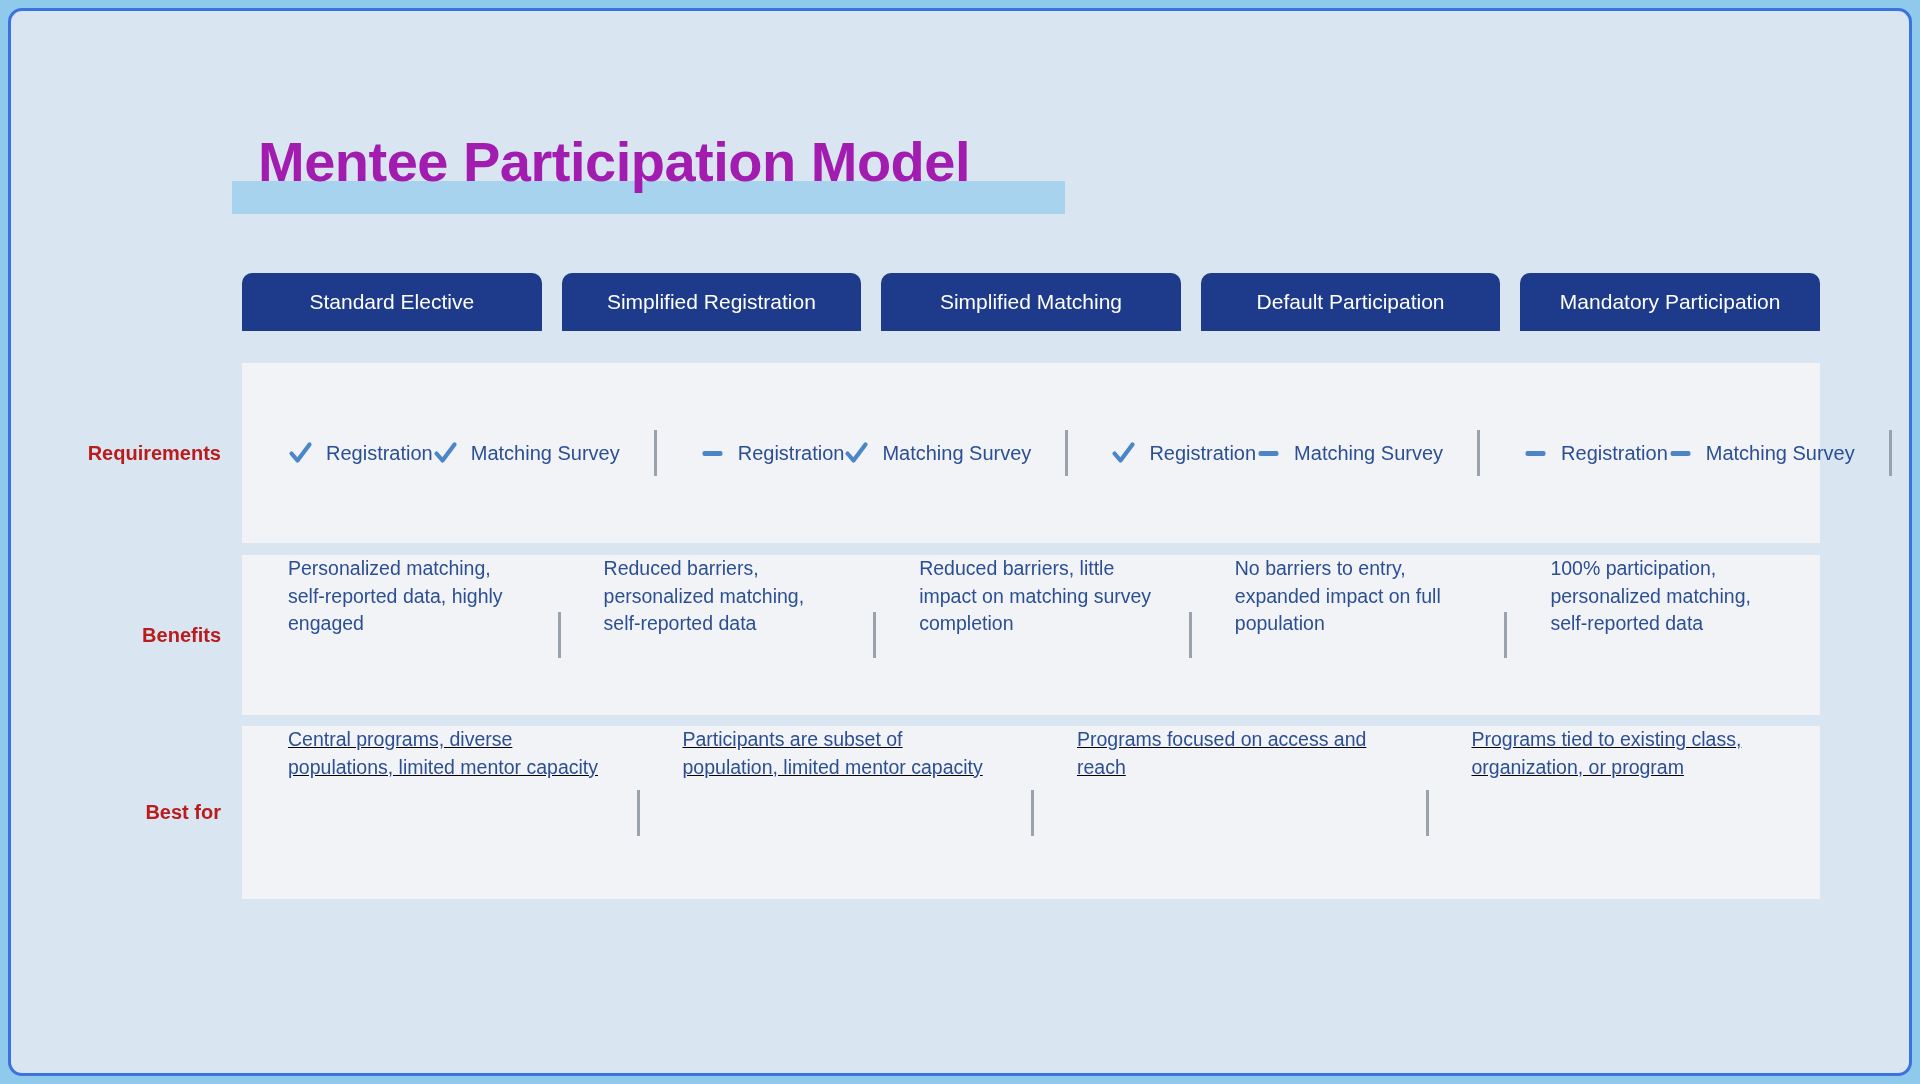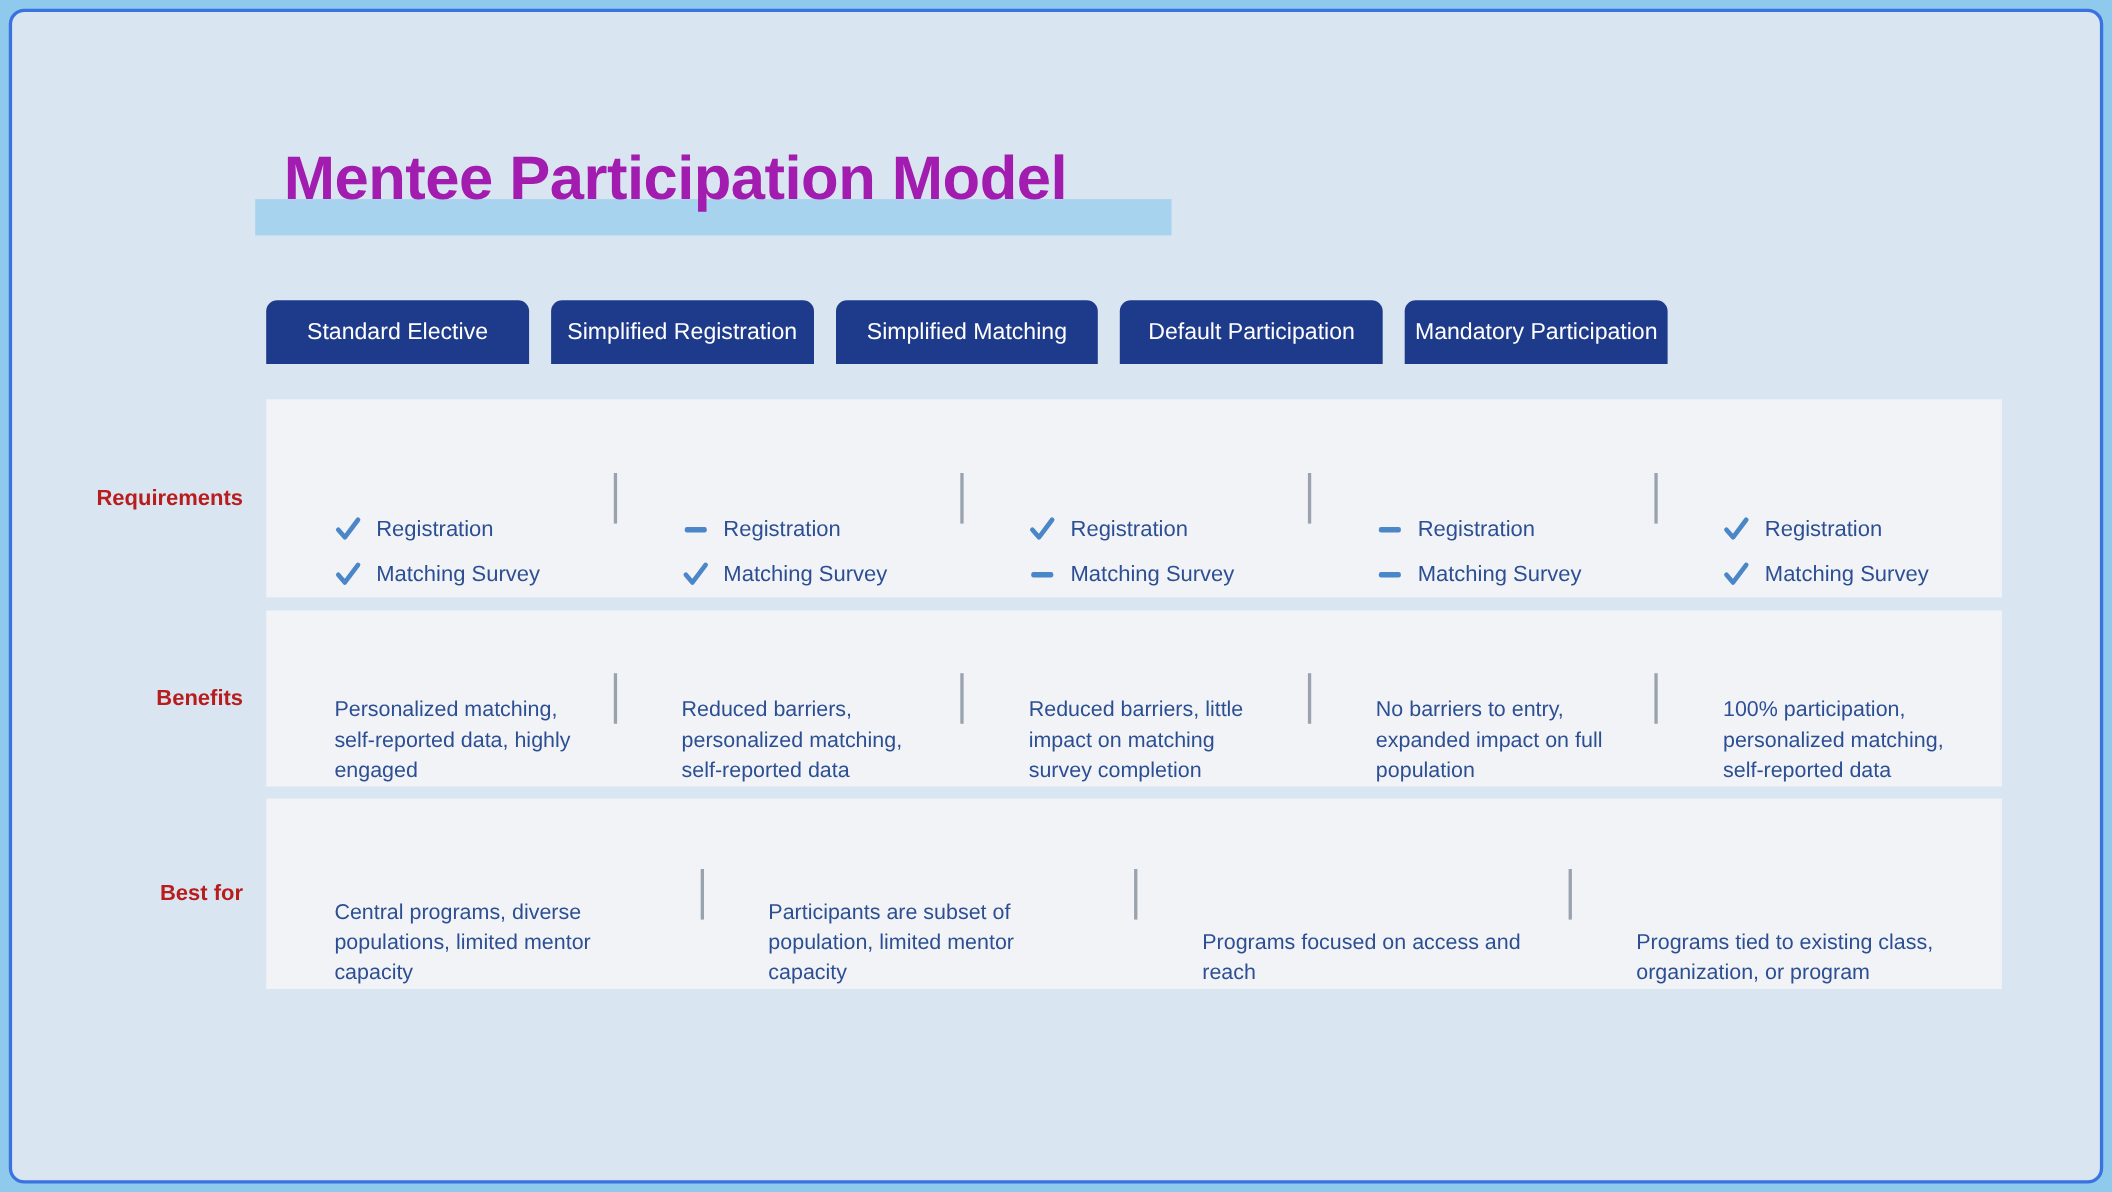--- a/index.html
+++ b/index.html
@@ -61,21 +61,21 @@
     left: 0;
     top: 0;
     width: 1904px;
     height: 1068px;
   }
 
   .header-row {
     position: absolute;
     left: 231px;
     top: 262px;
-    width: 1274px;
+    width: 1578px;
     height: 58px;
     display: flex;
     gap: 20px;
     justify-content: space-between;
   }
   .col-header {
     flex: 1 1 0;
     background: #1e3a8a;
     border-radius: 10px 10px 0 0;
     color: #ffffff;
@@ -90,21 +90,21 @@
 
   .row-band {
     position: absolute;
     left: 231px;
     width: 1578px;
     background: #f1f3f7;
     display: flex;
   }
   .row-band.r0 { top: 352px;  height: 180px; }
   .row-band.r1 { top: 544px;  height: 160px; }
-  .row-band.r2 { top: 715px;  height: 173px; }
+  .row-band.r2 { top: 715px;  height: 173px; text-decoration: underline; }
 
   .row-label {
     position: absolute;
     left: 0;
     width: 231px;
     display: flex;
     align-items: center;
     justify-content: flex-end;
     padding-right: 21px;
     font-size: 20px;
@@ -113,23 +113,23 @@
     white-space: nowrap;
   }
   .row-label.r0 { top: 352px;  height: 180px; }
   .row-label.r1 { top: 544px;  height: 160px; }
   .row-label.r2 { top: 715px;  height: 173px; }
 
   .cell {
     flex: 1 1 0;
     position: relative;
     display: flex;
-    flex-direction: column;
-    justify-content: flex-end;
-    padding: 0 34px 0 62px;
+    flex-direction: row;
+    justify-content: flex-start;
+    padding: 0 34px 0 46px;
   }
   .cell + .cell::before {
     content: "";
     position: absolute;
     left: 0;
     top: 50%;
     transform: translateY(-50%);
     width: 3px;
     height: 46px;
     background: #9aa3ad;

